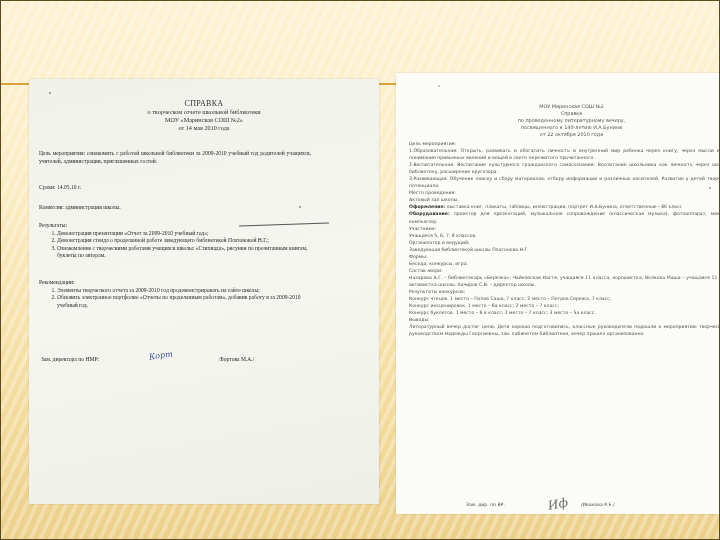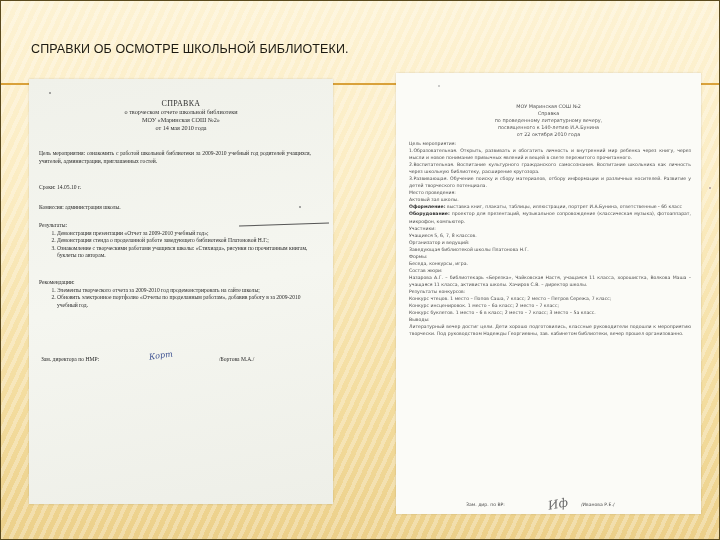--- a/index.html
+++ b/index.html
@@ -22,20 +22,21 @@
     .slide-title {
       position: absolute; left: 30px; top: 41px;
       font-family: "Liberation Sans", sans-serif;
       font-size: 12.5px; letter-spacing: 0.1px; color: #1c1a12; font-weight: normal;
       text-transform: uppercase;
     }
     .doc {
       position: absolute; background: #f4f5ef;
       box-shadow: 0 0 2px rgba(0,0,0,0.15);
       color: #2b2b2b;
+      padding-left: 46px;
     }
     .doc-left {
       left: 28px; top: 78px; width: 304px; height: 425px;
       background: linear-gradient(170deg, #f0f1ea 0%, #f5f6f0 50%, #eeefe8 100%);
       font-family: "Liberation Serif", serif;
     }
     .doc-right {
       left: 395px; top: 72px; width: 305px; height: 441px;
       background: #fbfbf7;
       font-family: "DejaVu Sans", sans-serif;
@@ -58,21 +59,20 @@
       position: absolute; left: 152px; top: 424px; font-size: 12px; color: #666;
       font-family: "DejaVu Serif", serif; font-style: italic; transform: rotate(-10deg);
     }
     .dot { position: absolute; width: 2px; height: 2px; background: #888; border-radius: 1px; }
   </style>
 </head>
 <body>
 
 <div class="slide">
   <div class="accent-line"></div>
-  <div class="slide-title">СПРАВКИ ОБ ОСМОТРЕ ШКОЛЬНОЙ БИБЛИОТЕКИ.</div>
 
   <div class="doc doc-left">
     <div class="dot" style="left:20px;top:13px;"></div>
     <div class="hdr" style="top:21px;">
       <div class="big">СПРАВКА</div>
       <div>о творческом отчете школьной библиотеки</div>
       <div>МОУ «Маринская СОШ №2»</div>
       <div>от 14 мая 2010 года</div>
     </div>
 

